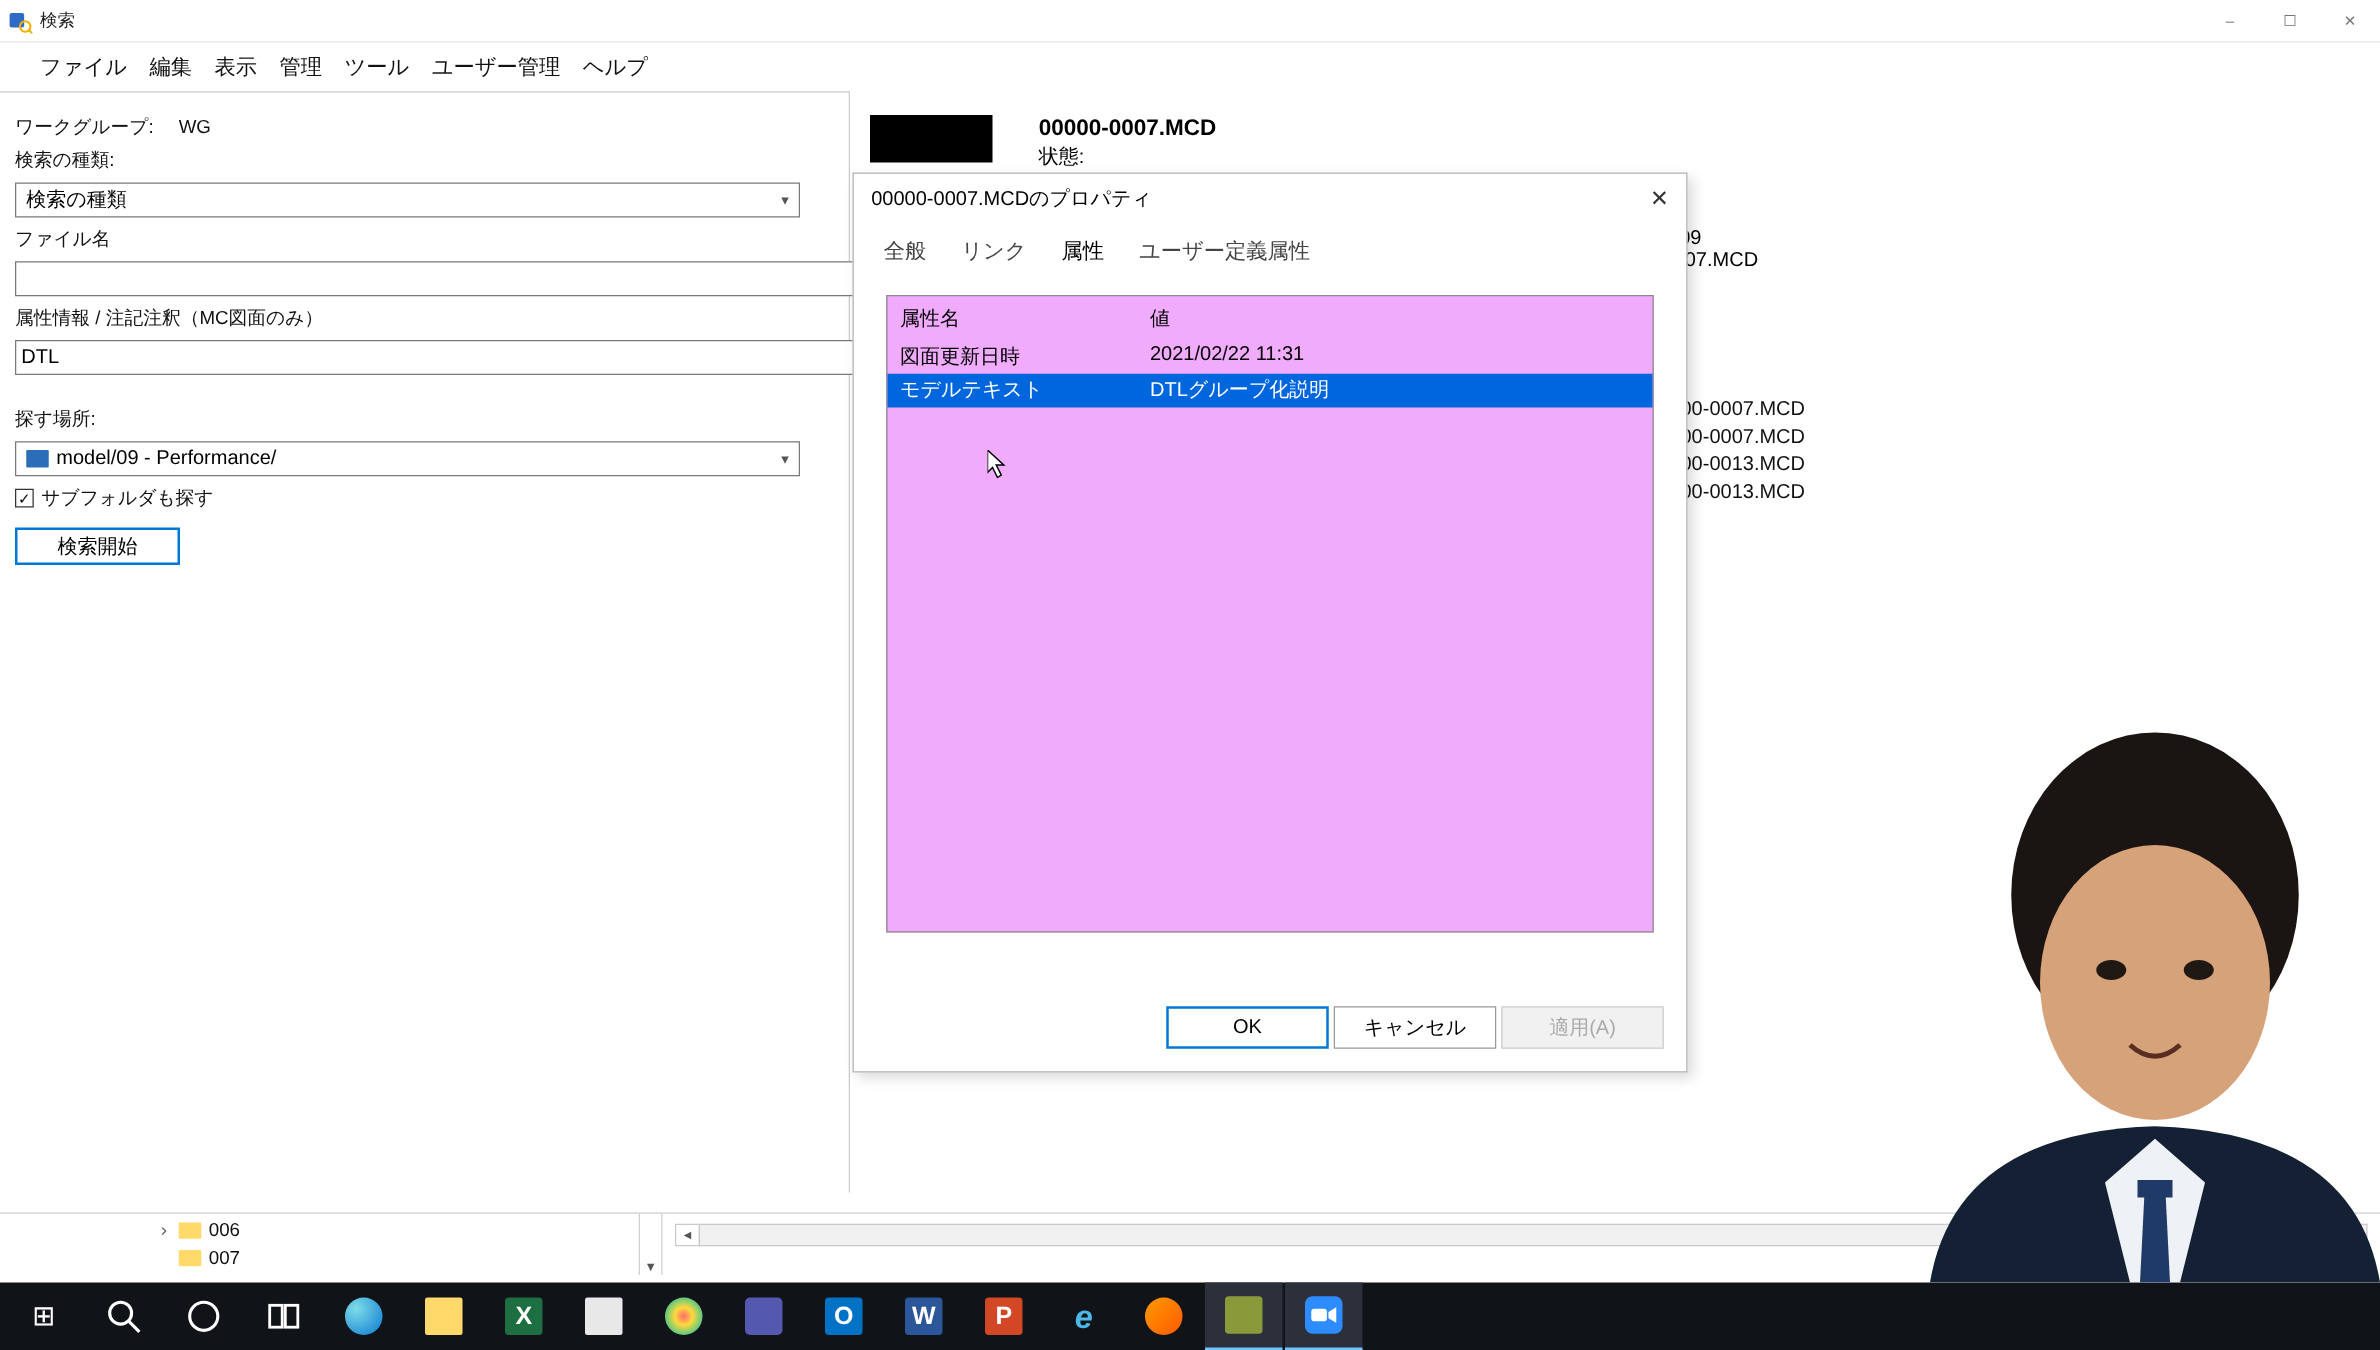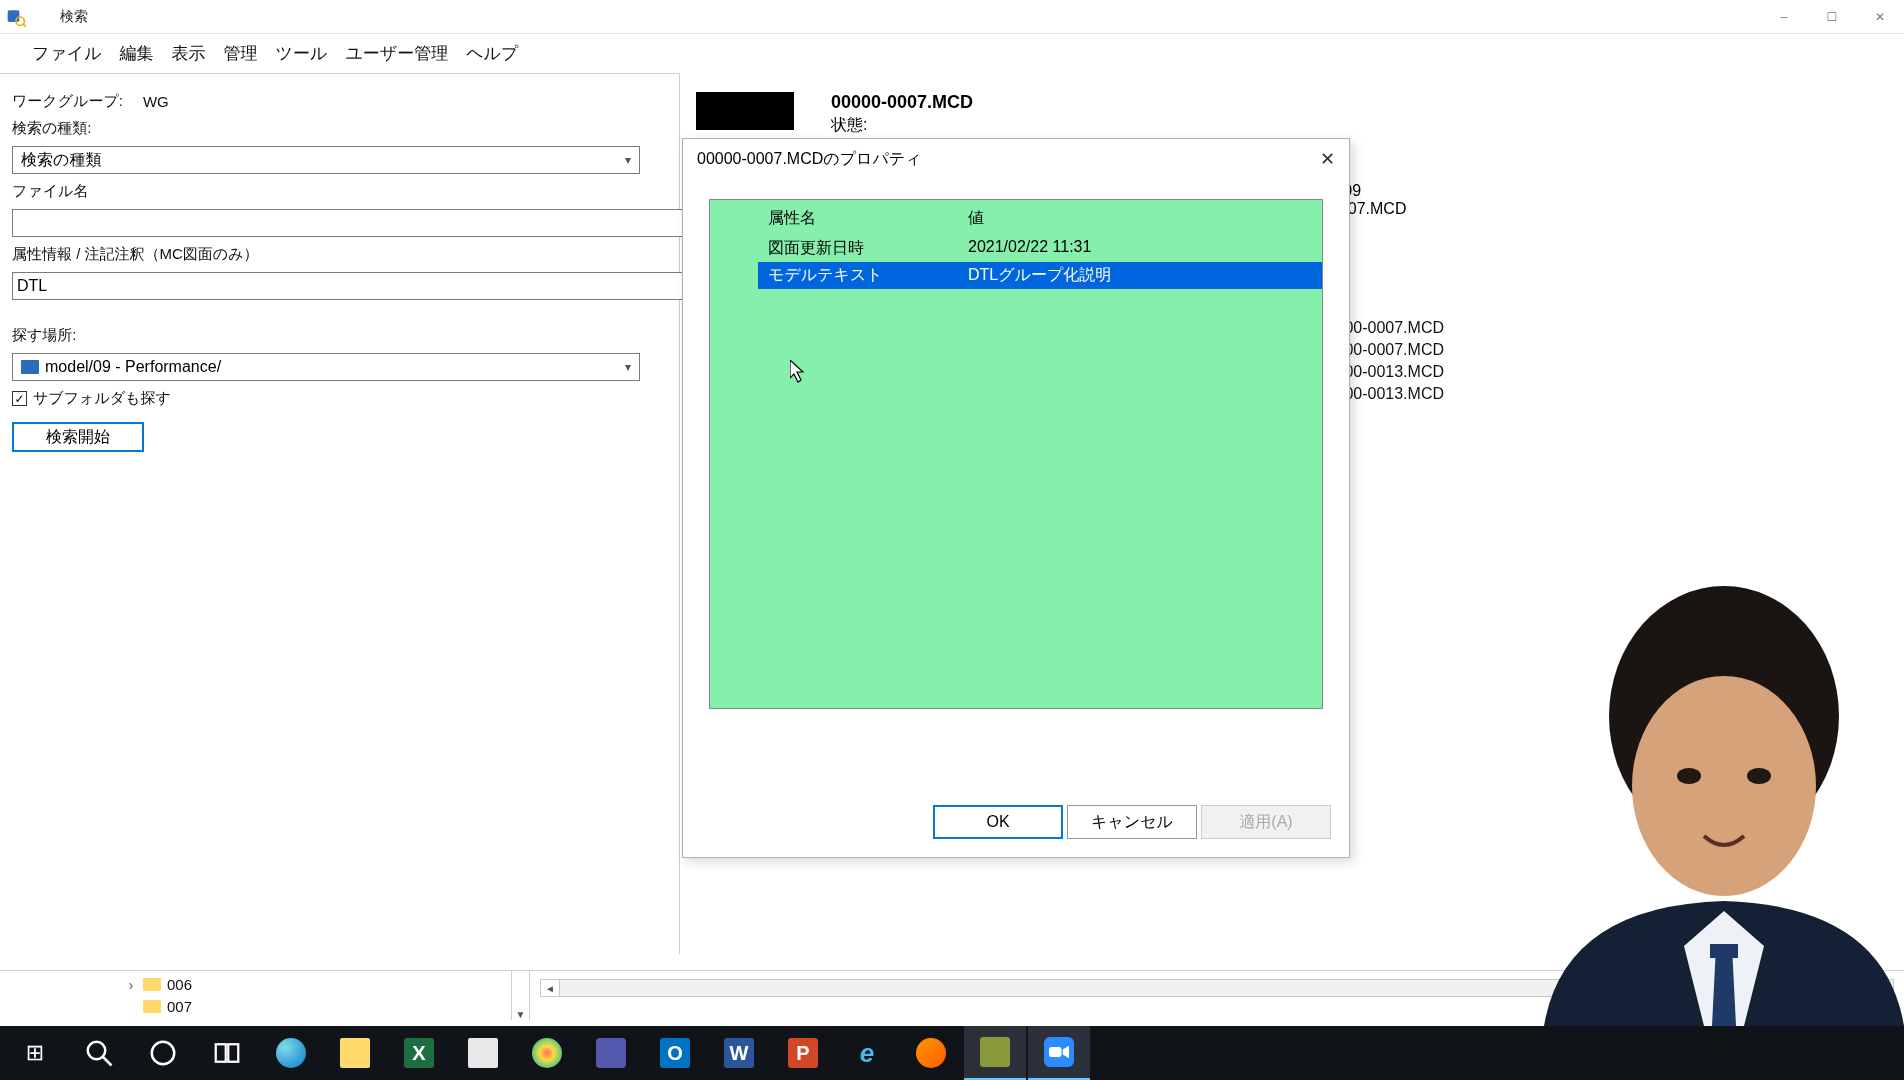--- a/index.html
+++ b/index.html
@@ -1,21 +1,21 @@
 <!DOCTYPE html>
 <html><head>
 <meta charset="utf-8">
 <style>
   * { box-sizing: border-box; margin: 0; padding: 0; font-family: "MS UI Gothic", "Yu Gothic UI", "Meiryo", sans-serif; }
   body { width: 1904px; height: 1080px; background: #fff; overflow: hidden; position: relative; font-size: 15px; }
 
   
   .title-bar { display: flex; align-items: center; height: 34px; padding: 0 6px; background: #fff; border-bottom: 1px solid #e6e6e6; }
   .title-bar .app-icon { width: 20px; height: 20px; margin-right: 6px; }
-  .title-bar .title { font-size: 14px; color: #222; margin-left: 28px; }
+  .title-bar .title { font-size: 14px; color: #222; }
   .win-controls { position: absolute; right: 0; top: 0; display: flex; }
   .win-controls div { width: 48px; height: 34px; display: flex; align-items: center; justify-content: center; color: #777; font-size: 12px; }
 
   
   .menu-bar { display: flex; gap: 18px; padding: 8px 32px; border-bottom: 1px solid #ccc; font-size: 17px; color: #111; width: 680px; }
 
   
   .main { display: flex; height: 880px; }
   .left-panel { width: 680px; border-right: 1px solid #ccc; padding: 18px 24px 18px 12px; display: flex; flex-direction: column; gap: 8px; }
   .right-panel { flex: 1; position: relative; }
@@ -50,21 +50,21 @@
     position: absolute; left: 682px; top: 138px;
     width: 668px; height: 720px; background: #fff;
     border: 1px solid #b0b0b0; box-shadow: 4px 4px 10px rgba(0,0,0,0.15);
   }
   .dialog-title { height: 40px; display: flex; align-items: center; justify-content: space-between; padding: 0 14px; font-size: 16px; }
   .dialog-close { font-size: 18px; color: #333; }
   .dialog-tabs { display: flex; gap: 24px; padding: 6px 22px 0 22px; font-size: 17px; }
   .dialog-tabs .tab { padding: 4px 2px; color: #444; }
   .dialog-tabs .tab.active { color: #000; }
 
-  .attr-box { margin: 20px 26px 0 26px; border: 1px solid #888; height: 510px; background: #86efac; padding-left: 48px; }
+  .attr-box { margin: 20px 26px 0 26px; border: 1px solid #888; height: 510px; background: #f0abfc; }
   .attr-head { display: flex; padding: 8px 10px 6px 10px; font-size: 16px; font-weight: 400; }
   .attr-col1 { width: 200px; }
   .attr-row { display: flex; padding: 3px 10px; font-size: 16px; }
   .attr-row.sel { background: #0066dd; color: #fff; }
 
   .dialog-btns { position: absolute; right: 18px; bottom: 18px; display: flex; gap: 4px; }
   .dlg-btn { width: 130px; height: 34px; display: flex; align-items: center; justify-content: center; font-size: 16px; background: #fff; }
   .dlg-btn.ok { border: 2px solid #0078d7; }
   .dlg-btn.cancel { border: 1px solid #999; }
   .dlg-btn.apply { border: 1px solid #ccc; background: #f1f1f1; color: #aaa; }
@@ -198,20 +198,26 @@
         </div>
     </div>
   </div>
 </div>
 
 <div class="dialog">
   <div class="dialog-title">
     <span>00000-0007.MCDのプロパティ</span>
     <span class="dialog-close">✕</span>
   </div>
+  <div class="dialog-tabs">
+    <span class="tab">全般</span>
+    <span class="tab">リンク</span>
+    <span class="tab active">属性</span>
+    <span class="tab">ユーザー定義属性</span>
+  </div>
   <div class="attr-box">
     <div class="attr-head">
       <span class="attr-col1">属性名</span>
       <span>値</span>
     </div>
     <div class="attr-row">
       <span class="attr-col1">図面更新日時</span>
       <span>2021/02/22 11:31</span>
     </div>
     <div class="attr-row sel">

